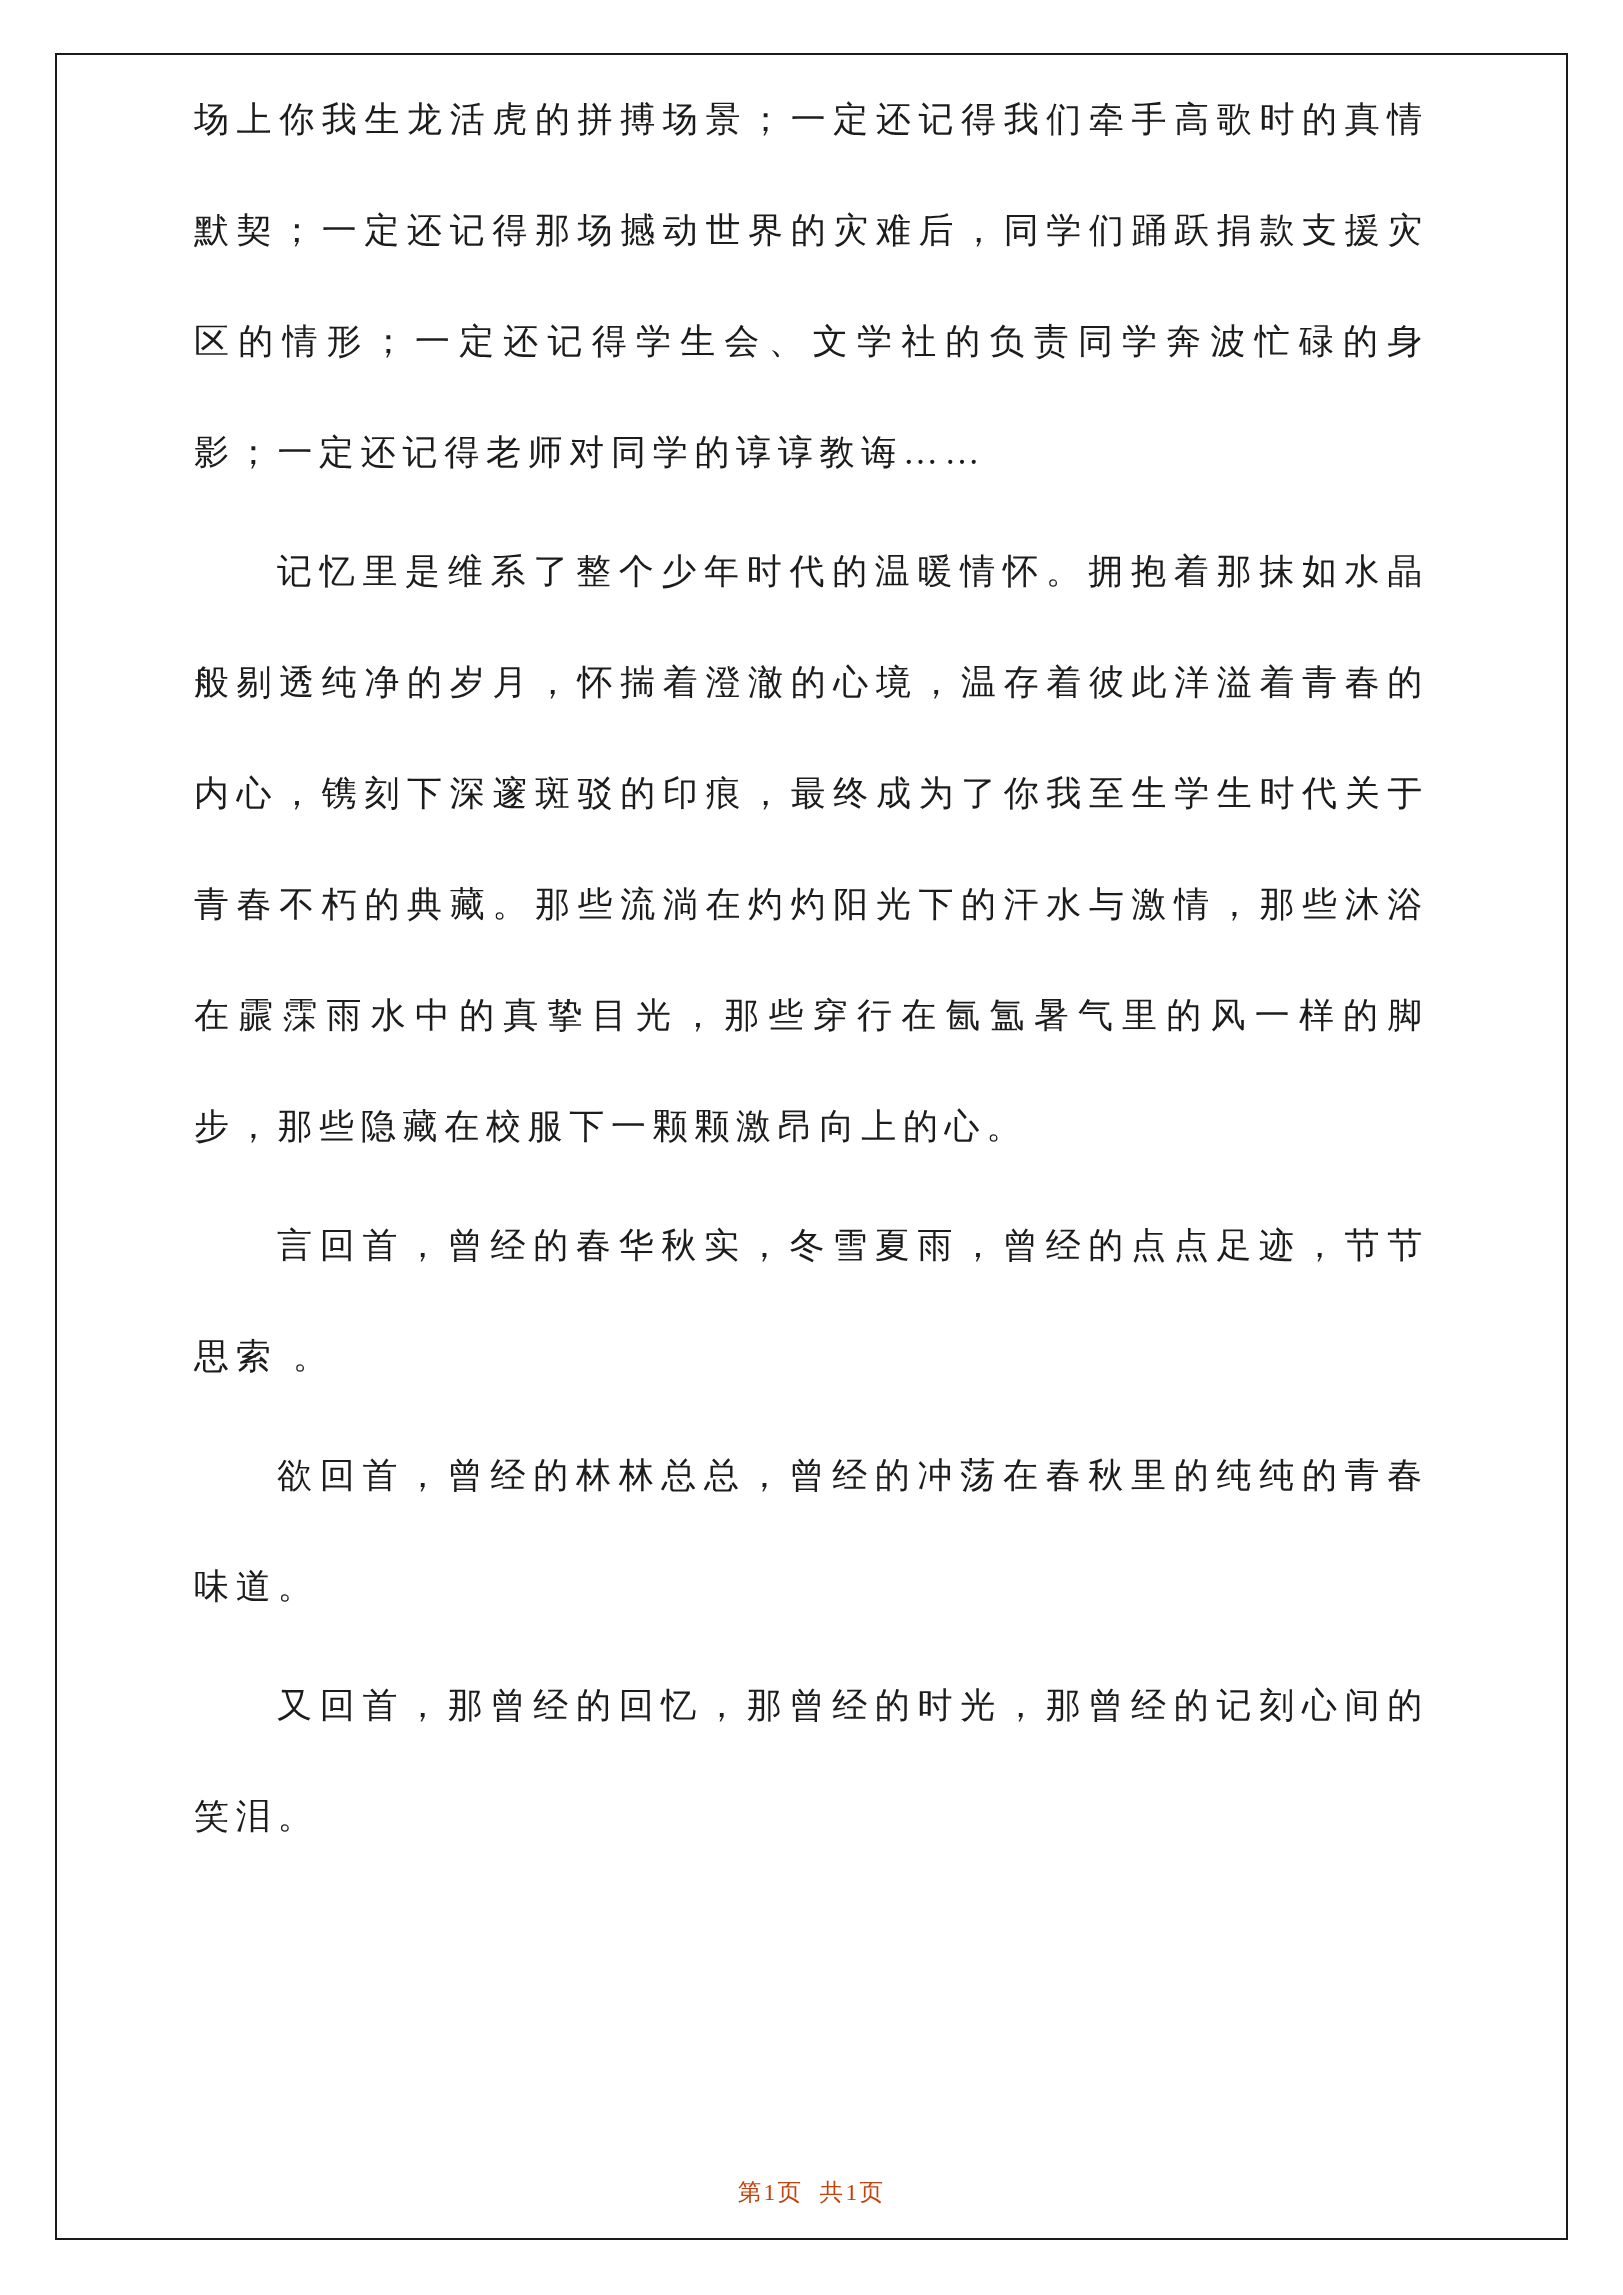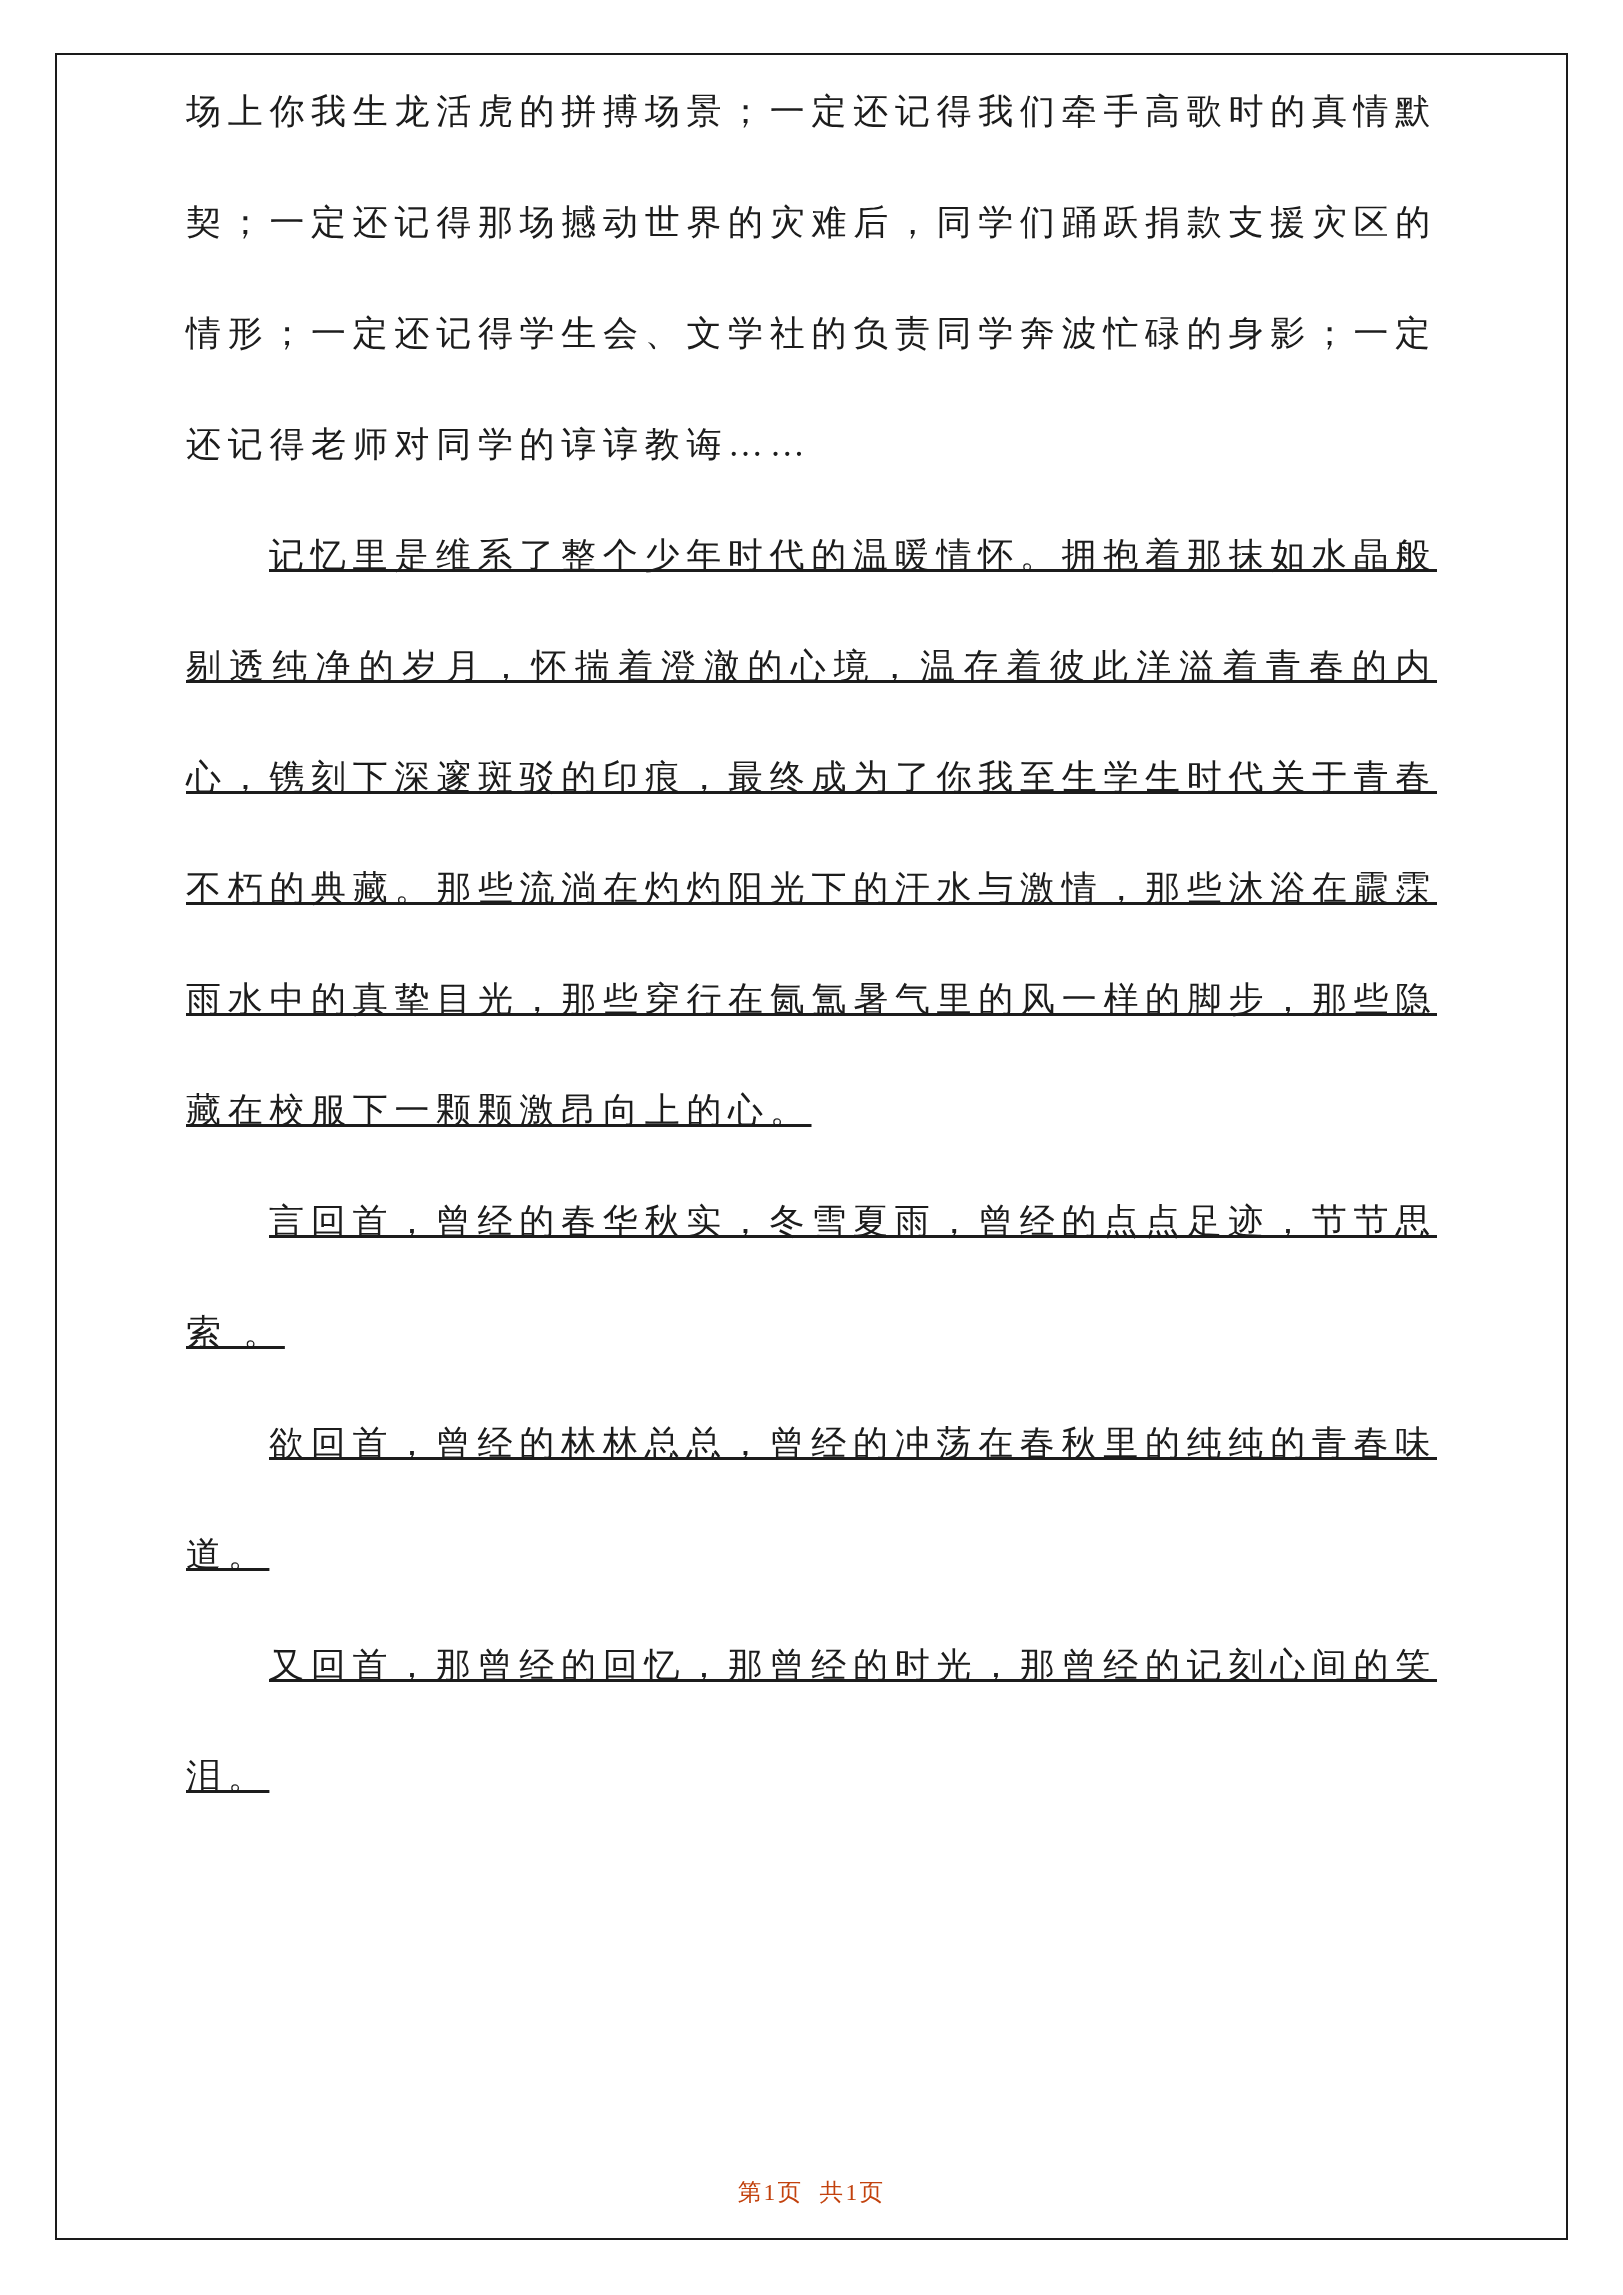--- a/index.html
+++ b/index.html
@@ -26,32 +26,31 @@
     box-sizing: border-box;
     pointer-events: none;
   }
   .content {
     position: absolute;
     left: 186px;
     right: 186px;
     top: 56px;
   }
   .content p {
-    margin: 0;
+    margin: 8px;
     padding: 0;
     font-size: 35px;
     line-height: 111px;
     letter-spacing: 6.7px;
     text-align: justify;
     text-justify: inter-ideograph;
     word-break: break-all;
   }
   .content p.indent {
     text-indent: 83px;
-    text-decoration: underline;
   }
   .footer {
     position: absolute;
     left: 0;
     right: 0;
     top: 2176px;
     text-align: center;
     font-size: 23.6px;
     letter-spacing: 2.2px;
     white-space: pre;

